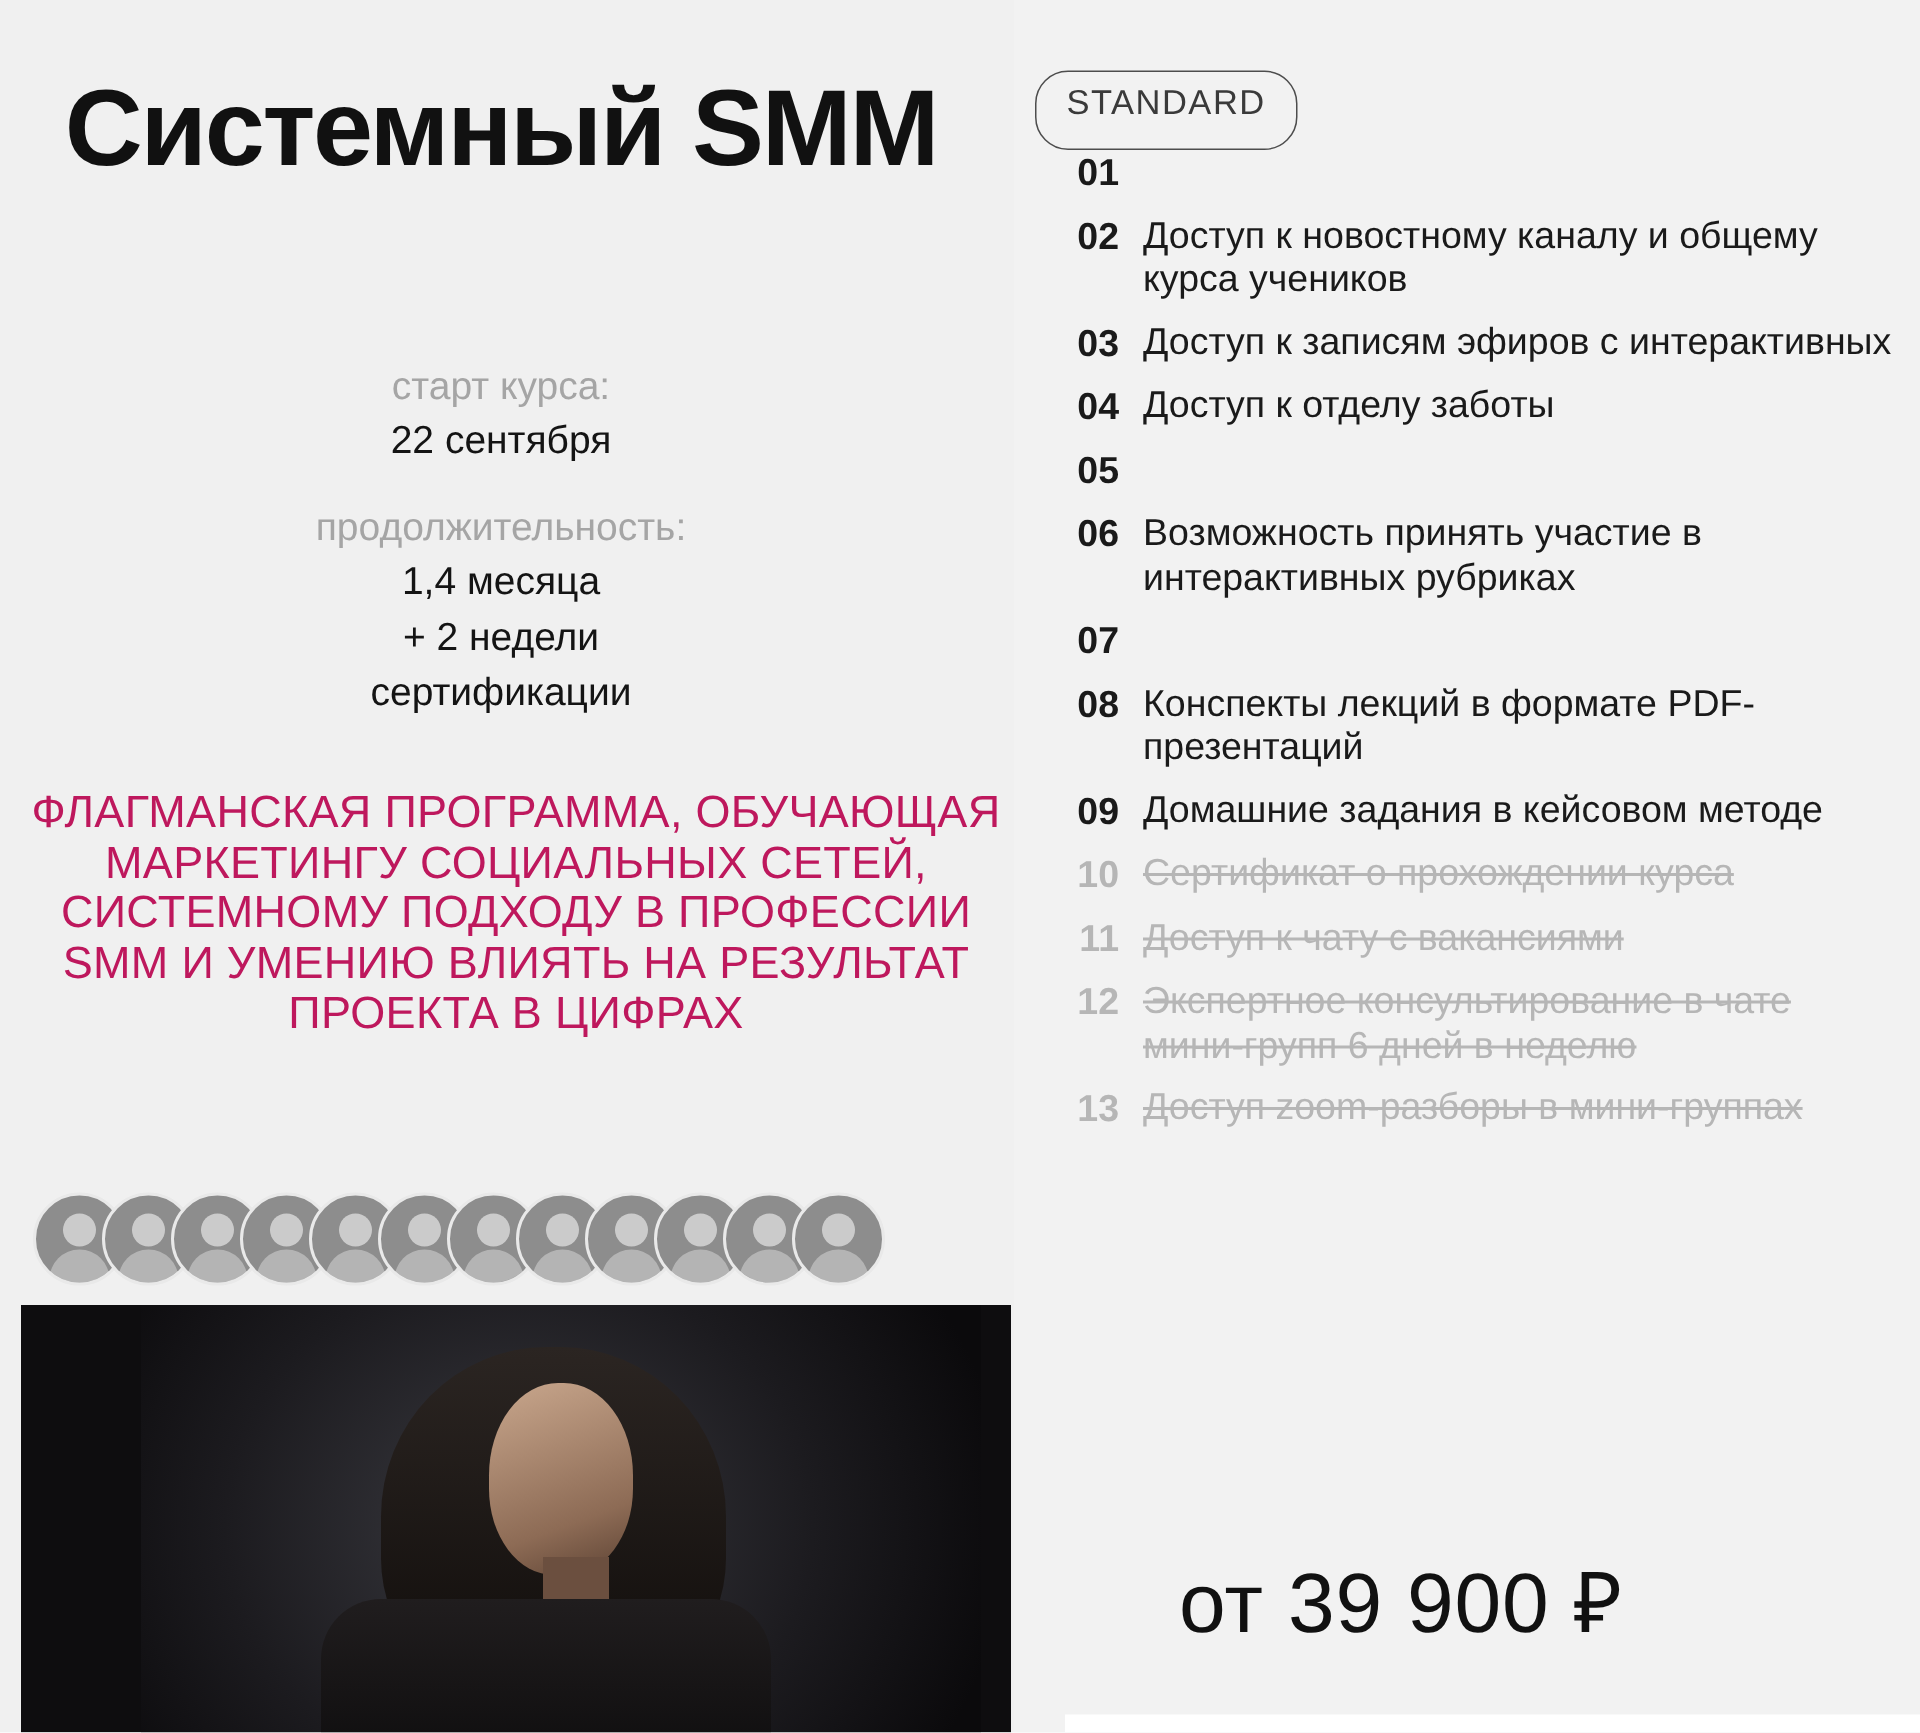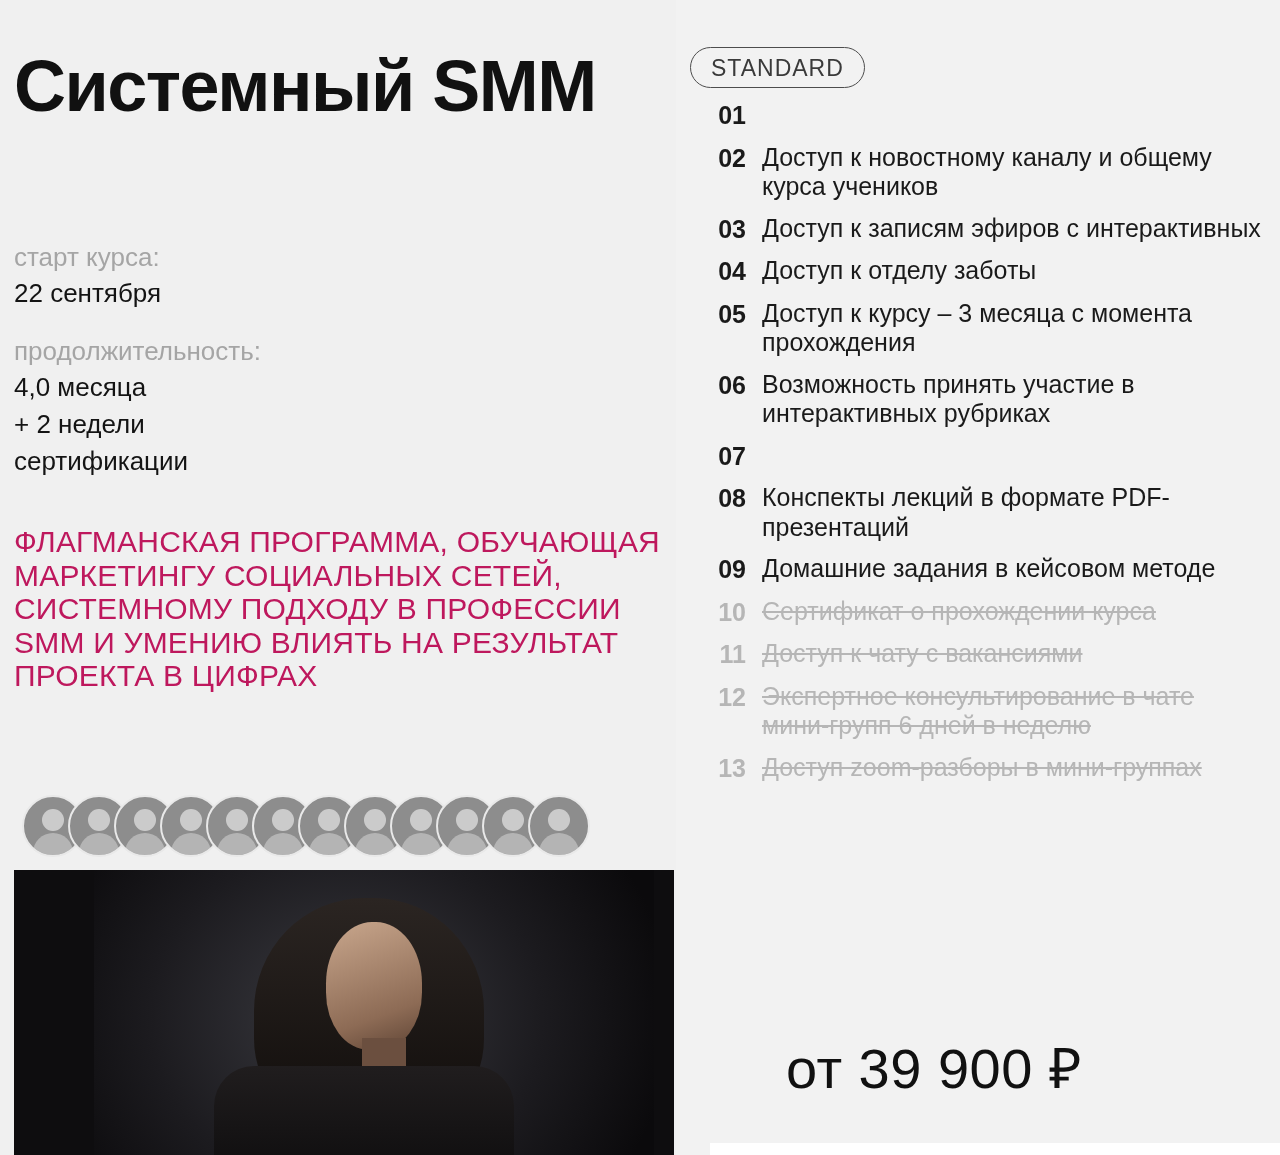--- a/index.html
+++ b/index.html
@@ -34,20 +34,21 @@
   }
 
   
   .left {
     position: absolute;
     left: 0;
     top: 0;
     width: 676px;
     height: 828px;
     background: #f0f0f0;
+    text-align: center;
   }
   .title {
     position: absolute;
     left: 14px;
     top: 52px;
     width: 640px;
     font-size: 72px;
     line-height: 0.95;
     font-weight: 700;
     letter-spacing: -1.5px;
@@ -188,21 +189,21 @@
     left: 676px;
     top: 0;
     width: 604px;
     height: 1155px;
     background: #f2f2f2;
   }
   .badge {
     position: absolute;
     left: 14px;
     top: 47px;
-    padding: 7px 20px 5px;
+    padding: 7px 20px 17px;
     border: 1.5px solid #4d4d4d;
     border-radius: 22px;
     font-size: 23px;
     letter-spacing: 1px;
     color: #3a3a3a;
     font-weight: 400;
   }
   .list {
     position: absolute;
     left: 14px;
@@ -268,21 +269,21 @@
 
   <div class="left">
 
     <div class="title">Системный SMM</div>
 
     <div class="meta">
       <div class="meta-label">старт курса:</div>
       <div class="meta-value">22 сентября</div>
       <div class="meta-gap"></div>
       <div class="meta-label">продолжительность:</div>
-      <div class="meta-value">4,0 месяца</div>
+      <div class="meta-value">1,4 месяца</div>
       <div class="meta-value">+ 2 недели</div>
       <div class="meta-value">сертификации</div>
     </div>
 
     <div class="caps">ФЛАГМАНСКАЯ ПРОГРАММА, ОБУЧАЮЩАЯ МАРКЕТИНГУ СОЦИАЛЬНЫХ СЕТЕЙ, СИСТЕМНОМУ ПОДХОДУ В ПРОФЕССИИ SMM И УМЕНИЮ ВЛИЯТЬ НА РЕЗУЛЬТАТ ПРОЕКТА В ЦИФРАХ</div>
 
     <div class="avatars">
       <div class="avatar"></div>
       <div class="avatar"></div>
       <div class="avatar"></div>
@@ -326,21 +327,20 @@
         <div class="txt">Доступ к записям эфиров с интерактивных</div>
       </div>
 
       <div class="item">
         <div class="num">04</div>
         <div class="txt">Доступ к отделу заботы</div>
       </div>
 
       <div class="item">
         <div class="num">05</div>
-        <div class="txt">Доступ к курсу – 3 месяца с момента прохождения</div>
       </div>
 
       <div class="item">
         <div class="num">06</div>
         <div class="txt">Возможность принять участие в интерактивных рубриках</div>
       </div>
 
       <div class="item">
         <div class="num">07</div>
       </div>

